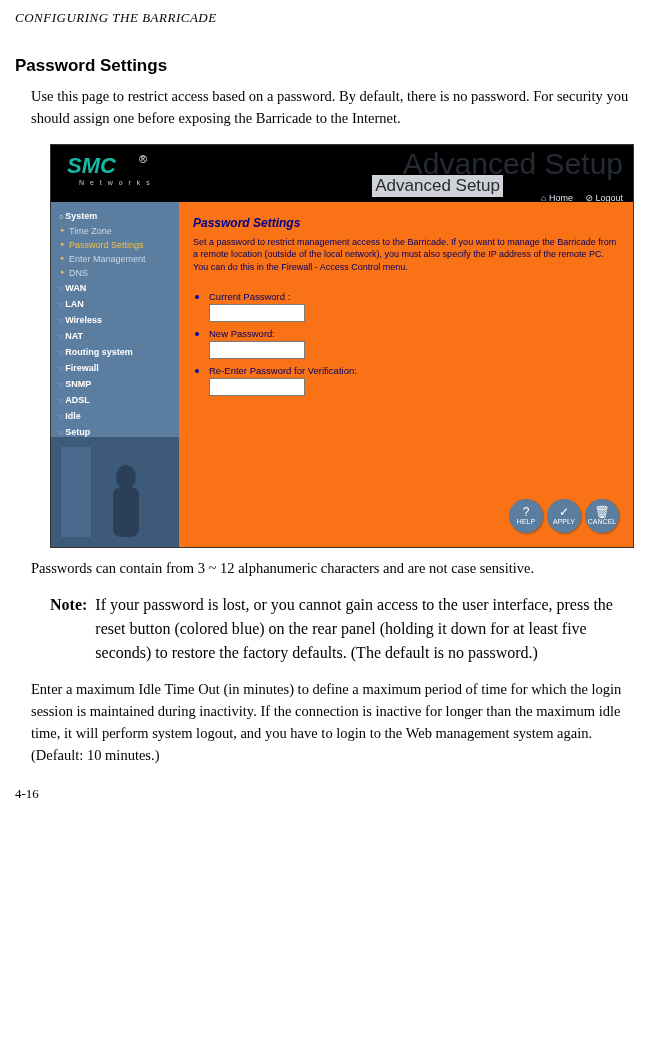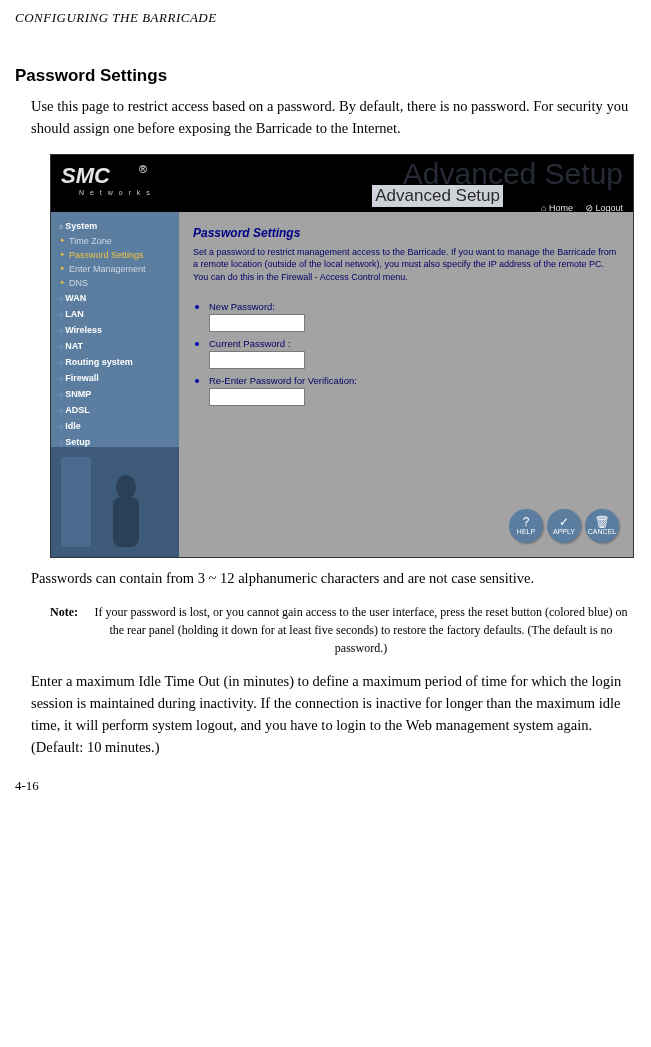--- a/index.html
+++ b/index.html
@@ -11,41 +11,40 @@
     width: 651px;
   }
   .page {
     padding: 10px 15px 20px 15px;
   }
   .running-header {
     font-style: italic;
     font-variant: small-caps;
     font-size: 13px;
     letter-spacing: 0.5px;
-    margin-bottom: 40px;
+    margin-bottom: 30px;
   }
   .section-title {
     font-family: Verdana, Arial, sans-serif;
     font-weight: bold;
     font-size: 17px;
     margin-bottom: 10px;
   }
   .body-text {
     font-size: 14.5px;
     line-height: 1.5;
     margin-left: 16px;
     margin-bottom: 14px;
   }
   .note-block {
-    font-size: 12px;
+    font-size: 16px;
     line-height: 1.5;
     margin-left: 35px;
     margin-bottom: 14px;
     display: flex;
-    text-align: center;
   }
   .note-label {
     font-weight: bold;
     margin-right: 8px;
     flex-shrink: 0;
   }
   .note-text {
     flex: 1;
   }
   .page-number {
@@ -64,26 +63,26 @@
   }
   .ss-header {
     background: #000;
     color: #fff;
     height: 55px;
     position: relative;
     border-bottom: 2px solid #000;
   }
   .ss-logo {
     position: absolute;
-    left: 10px;
+    left: 16px;
     top: 8px;
     font-size: 22px;
     font-weight: bold;
     font-style: italic;
-    color: #e5e5e5;
+    color: #14b8a6;
   }
   .ss-logo-sub {
     position: absolute;
     left: 28px;
     top: 34px;
     font-size: 7px;
     letter-spacing: 2px;
     color: #ccc;
   }
   .ss-logo-r {
@@ -116,21 +115,21 @@
     position: absolute;
     top: 48px;
     color: #dbe4f0;
     font-size: 9px;
   }
   .ss-home { right: 60px; }
   .ss-logout { right: 10px; text-align: right; }
 
   .ss-body {
     display: flex;
-    background: #a3a3a3;
+    background: #f97316;
     min-height: 345px;
     position: relative;
   }
   .ss-sidebar {
     width: 128px;
     background: #5a7da0;
     color: #fff;
     font-size: 9px;
     flex-shrink: 0;
     padding-top: 6px;
@@ -319,25 +318,25 @@
         </div>
       </div>
 
       <div class="ss-content">
         <h3>Password Settings</h3>
         <div class="ss-desc">Set a password to restrict management access to the Barricade. If you want to manage the Barricade from a remote location (outside of the local network), you must also specify the IP address of the remote PC. You can do this in the Firewall - Access Control menu.</div>
 
         <div class="ss-form">
           <div class="ss-form-left">
             <div class="ss-li">
-              <span>New Password:</span>
+              <span>Current Password :</span>
               <input class="ss-input" type="password" style="">
             </div>
             <div class="ss-li">
-              <span>Current Password :</span>
+              <span>New Password:</span>
               <input class="ss-input" type="password" style="">
             </div>
             <div class="ss-li">
               <span>Re-Enter Password for Verification:</span>
               <input class="ss-input" type="password" style="">
             </div>
           </div>
         </div>
 
         <div class="ss-buttons">

